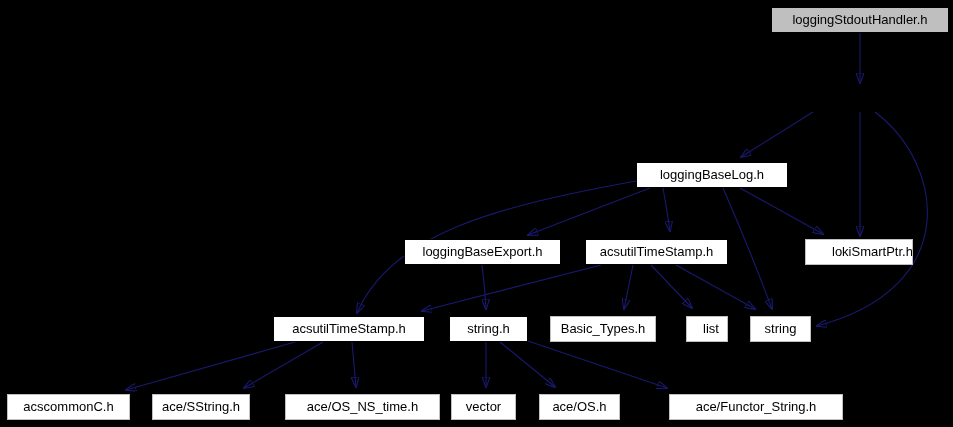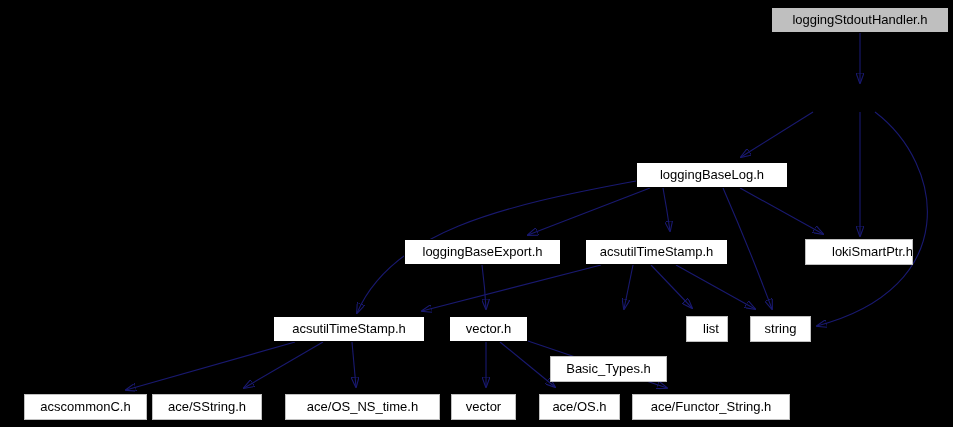--- a/index.html
+++ b/index.html
@@ -67,33 +67,33 @@
   <div class="node" style="left:636px;top:162px;width:152px;">loggingBaseLog.h</div>
 
   <div class="node" style="left:404px;top:239px;width:157px;">loggingBaseExport.h</div>
 
   <div class="node" style="left:585px;top:239px;width:143px;">acsutilTimeStamp.h</div>
 
   <div class="node plain" style="left:805px;top:239px;width:108px;padding-left:26px;">lokiSmartPtr.h</div>
 
   <div class="node" style="left:273px;top:316px;width:152px;">acsutilTimeStamp.h</div>
 
-  <div class="node" style="left:449px;top:316px;width:79px;">vector.h</div>
+  <div class="node" style="left:449px;top:316px;width:79px;">string.h</div>
 
-  <div class="node plain" style="left:550px;top:316px;width:117px;margin-top:40px;">Basic_Types.h</div>
+  <div class="node plain" style="left:550px;top:316px;width:106px;">Basic_Types.h</div>
 
   <div class="node plain" style="left:686px;top:316px;width:42px;padding-left:8px;">list</div>
 
   <div class="node plain" style="left:750px;top:316px;width:61px;">string</div>
 
-  <div class="node plain" style="left:7px;top:394px;width:123px;margin-left:17px;">acscommonC.h</div>
+  <div class="node plain" style="left:7px;top:394px;width:123px;">acscommonC.h</div>
 
-  <div class="node plain" style="left:152px;top:394px;width:110px;">ace/SString.h</div>
+  <div class="node plain" style="left:152px;top:394px;width:98px;">ace/SString.h</div>
 
   <div class="node plain" style="left:285px;top:394px;width:155px;">ace/OS_NS_time.h</div>
 
   <div class="node plain" style="left:451px;top:394px;width:65px;">vector</div>
 
   <div class="node plain" style="left:539px;top:394px;width:81px;">ace/OS.h</div>
 
-  <div class="node plain" style="left:632px;top:394px;width:158px;">ace/Functor_String.h</div>
+  <div class="node plain" style="left:669px;top:394px;width:174px;">ace/Functor_String.h</div>
 
 </div>
 
 </body></html>

